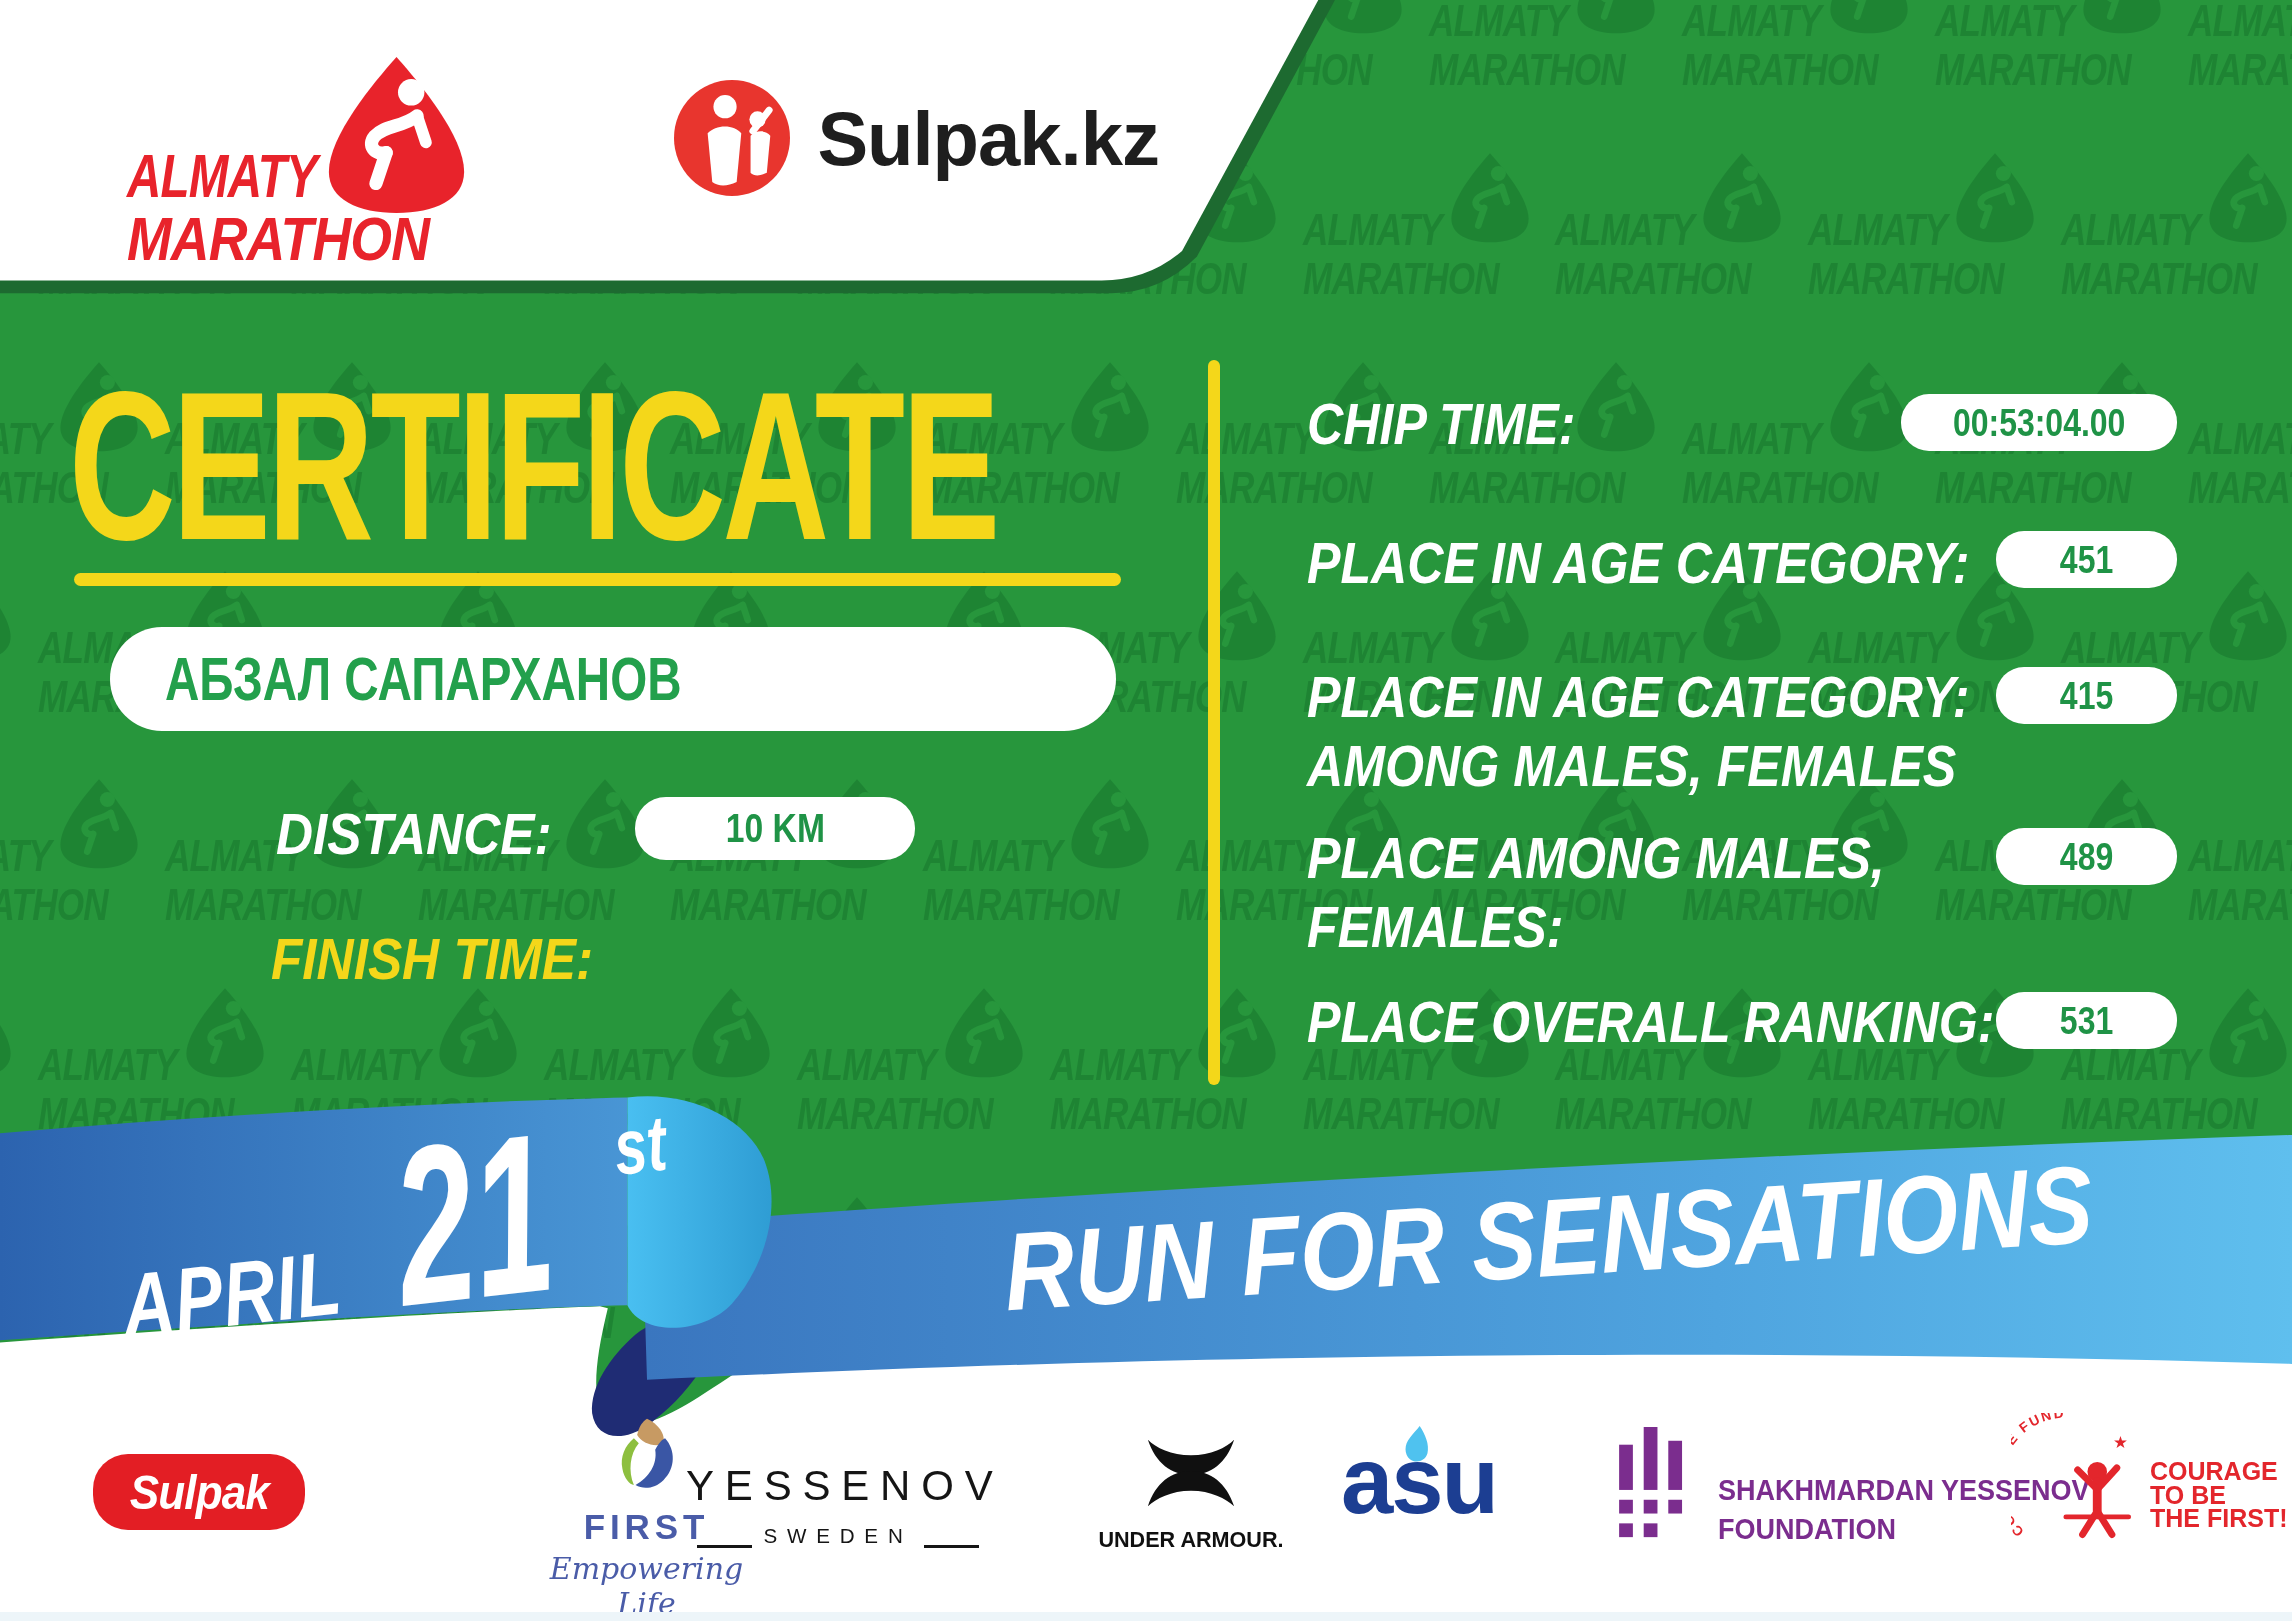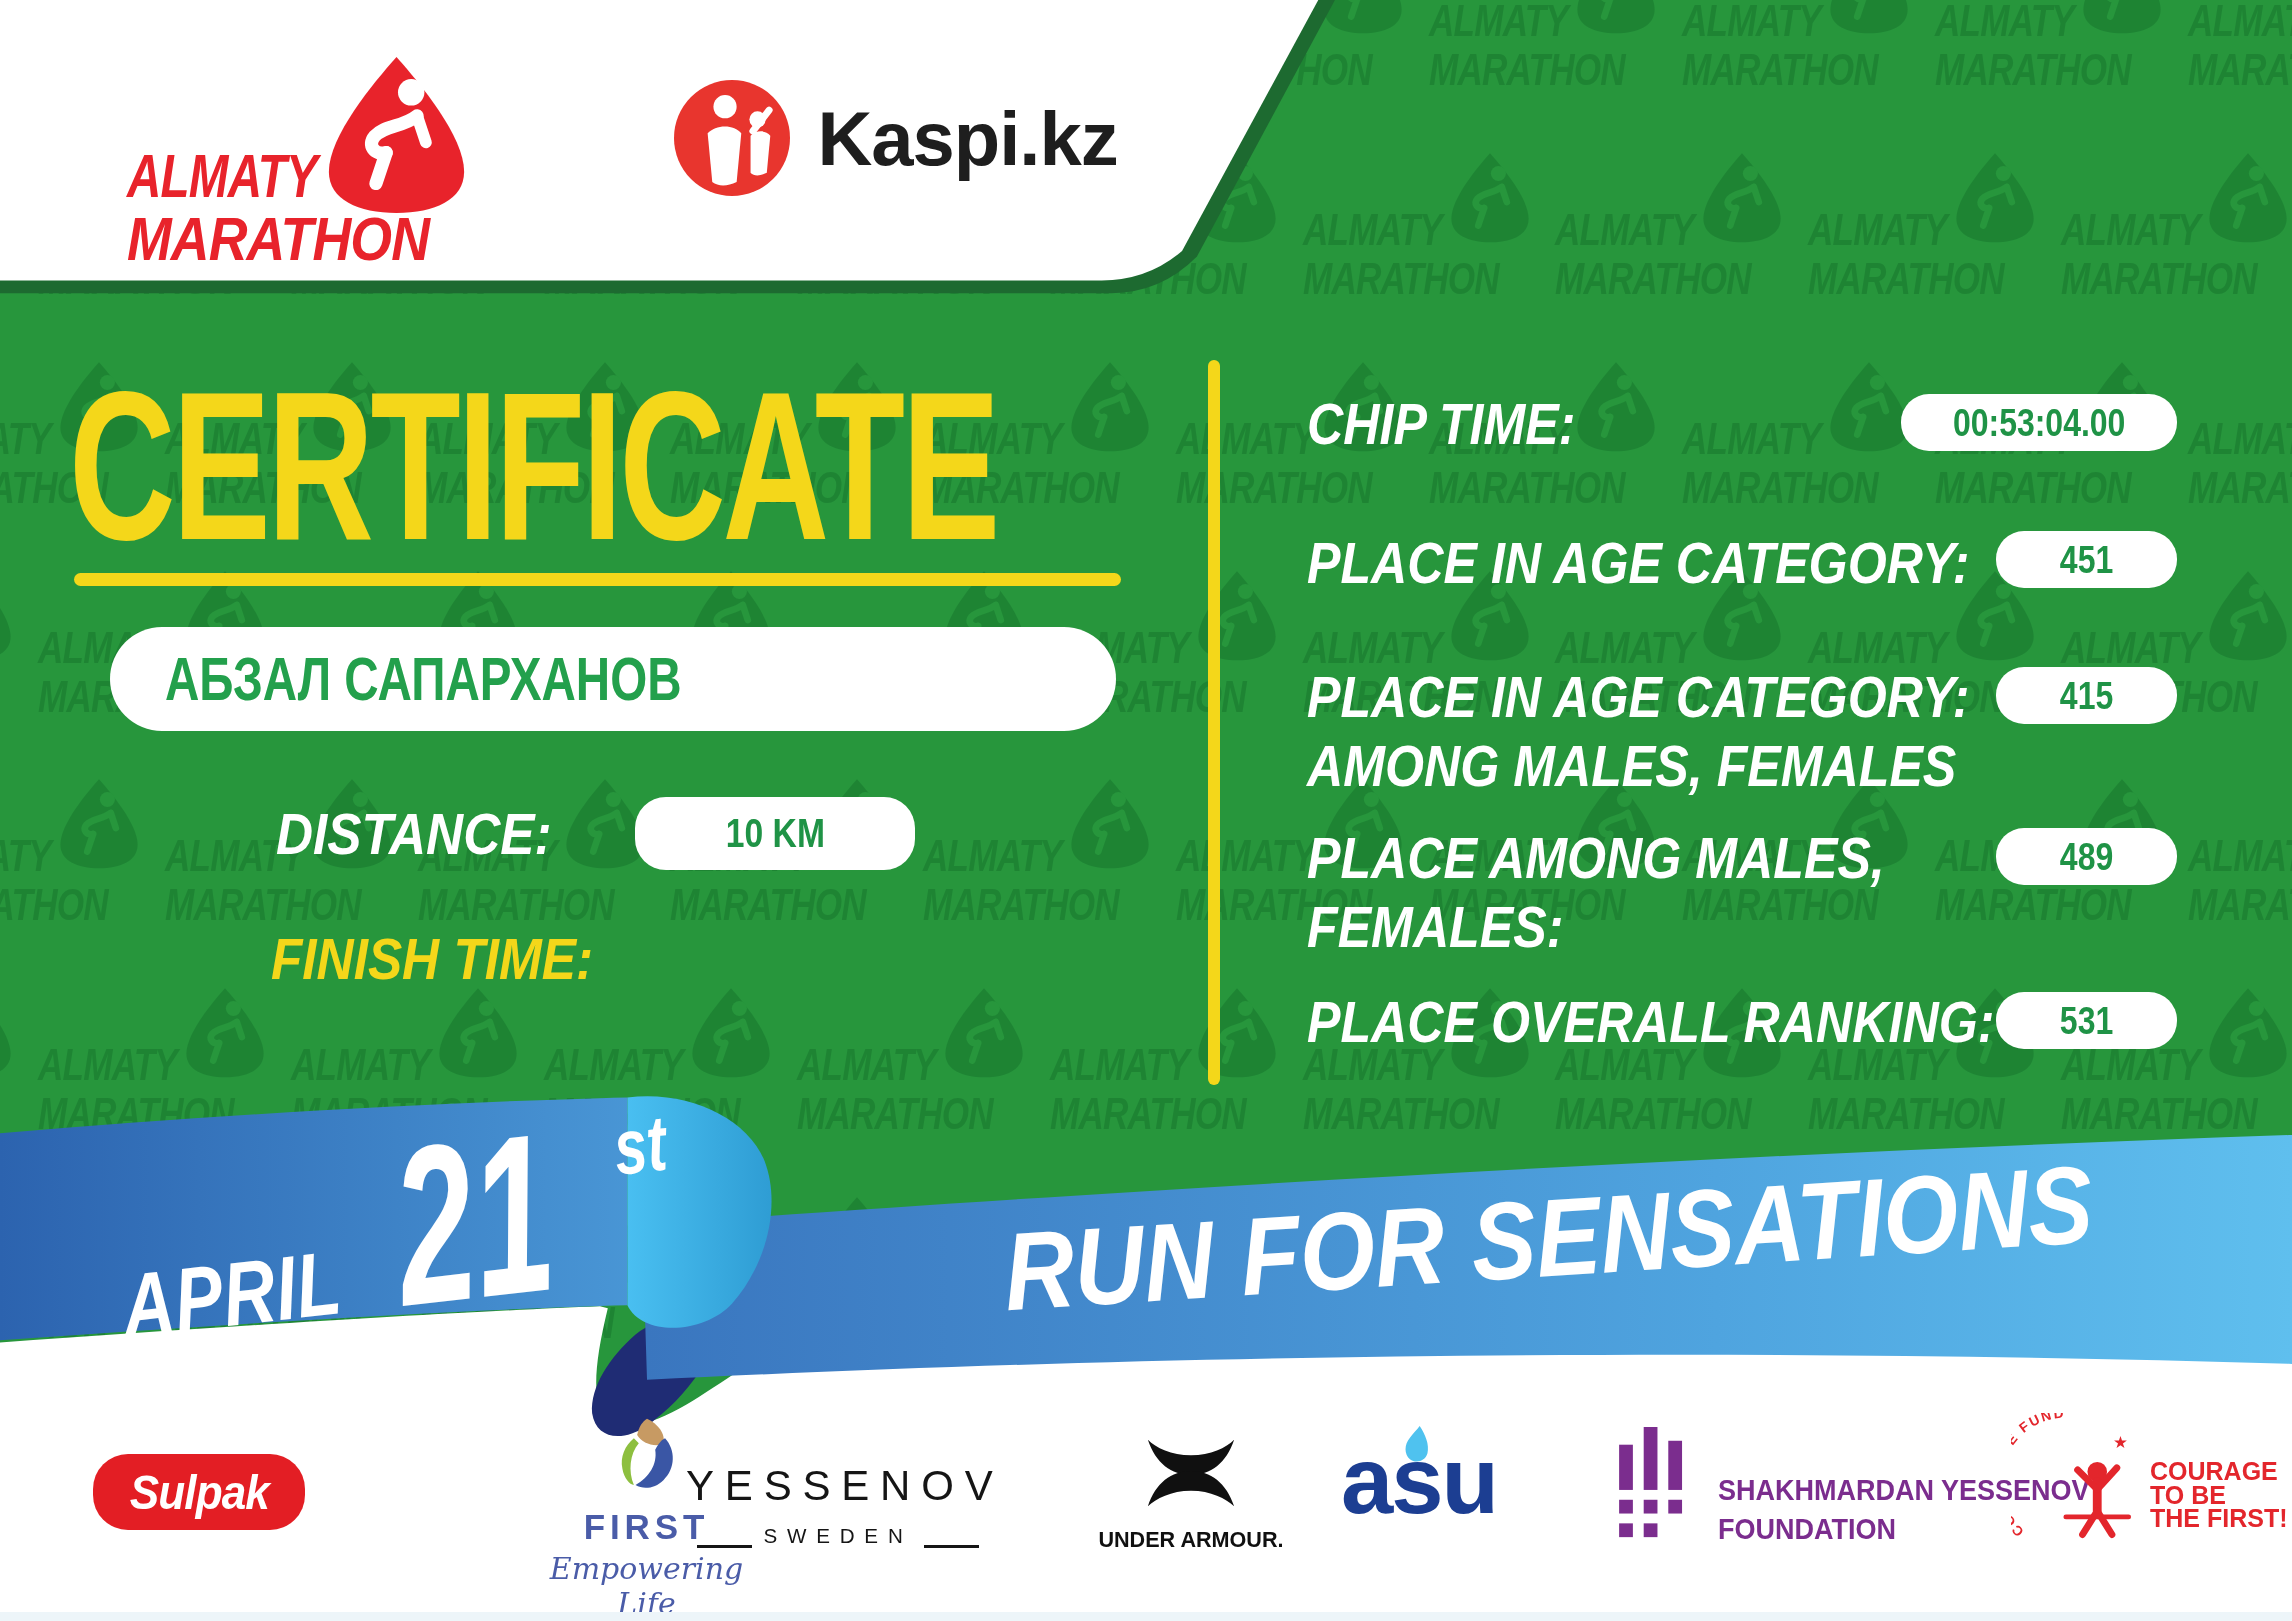--- a/index.html
+++ b/index.html
@@ -720,36 +720,36 @@
 
   <div id="kaspi-group">
     <svg width="116" height="116" viewBox="0 0 100 100">
       <circle cx="50" cy="50" r="50" fill="#E8352E"></circle>
       <circle cx="44" cy="23" r="10" fill="#fff"></circle>
       <path d="M29,46 C36,38 52,38 58,46 L54,88 C46,92 38,92 33,88 Z" fill="#fff"></path>
       <circle cx="72" cy="34" r="7" fill="#fff"></circle>
       <path d="M66,48 C71,43 79,43 83,48 L80,80 C74,83 69,83 66,80 Z" fill="#fff"></path>
       <path d="M68,44 L82,26" stroke="#fff" stroke-width="6" stroke-linecap="round" fill="none"></path>
     </svg>
-    <div id="kaspi-text">Kaspi.kz</div>
+    <div id="kaspi-text">Sulpak.kz</div>
   </div>
 
   <div id="cert-title">
     <span>CERTIFICATE</span>
   </div>
   <div id="cert-rule"></div>
 
   <div id="name-pill">
     <span class="nm">АБЗАЛ САПАРХАНОВ</span>
   </div>
 
   <div class="field-label" style="left:276px;top:804px;color:#fff;">
     <span class="condX" style="transform:scaleX(.9);">DISTANCE:</span>
   </div>
-  <div class="pill" style="left:635px;top:797px;width:280px;height:73px;border-radius:31px;">
+  <div class="pill" style="left:635px;top:797px;width:280px;height:63px;border-radius:31px;">
     <span class="pv" style="font-size:41px;">10 KM</span>
   </div>
 
   <div class="field-label" style="left:271px;top:929px;color:#F4D71A;">
     <span class="condX" style="transform:scaleX(.9);">FINISH TIME:</span>
   </div>
 
   <div id="divider"></div>
 
   <div class="r-label" style="top:390px;">

